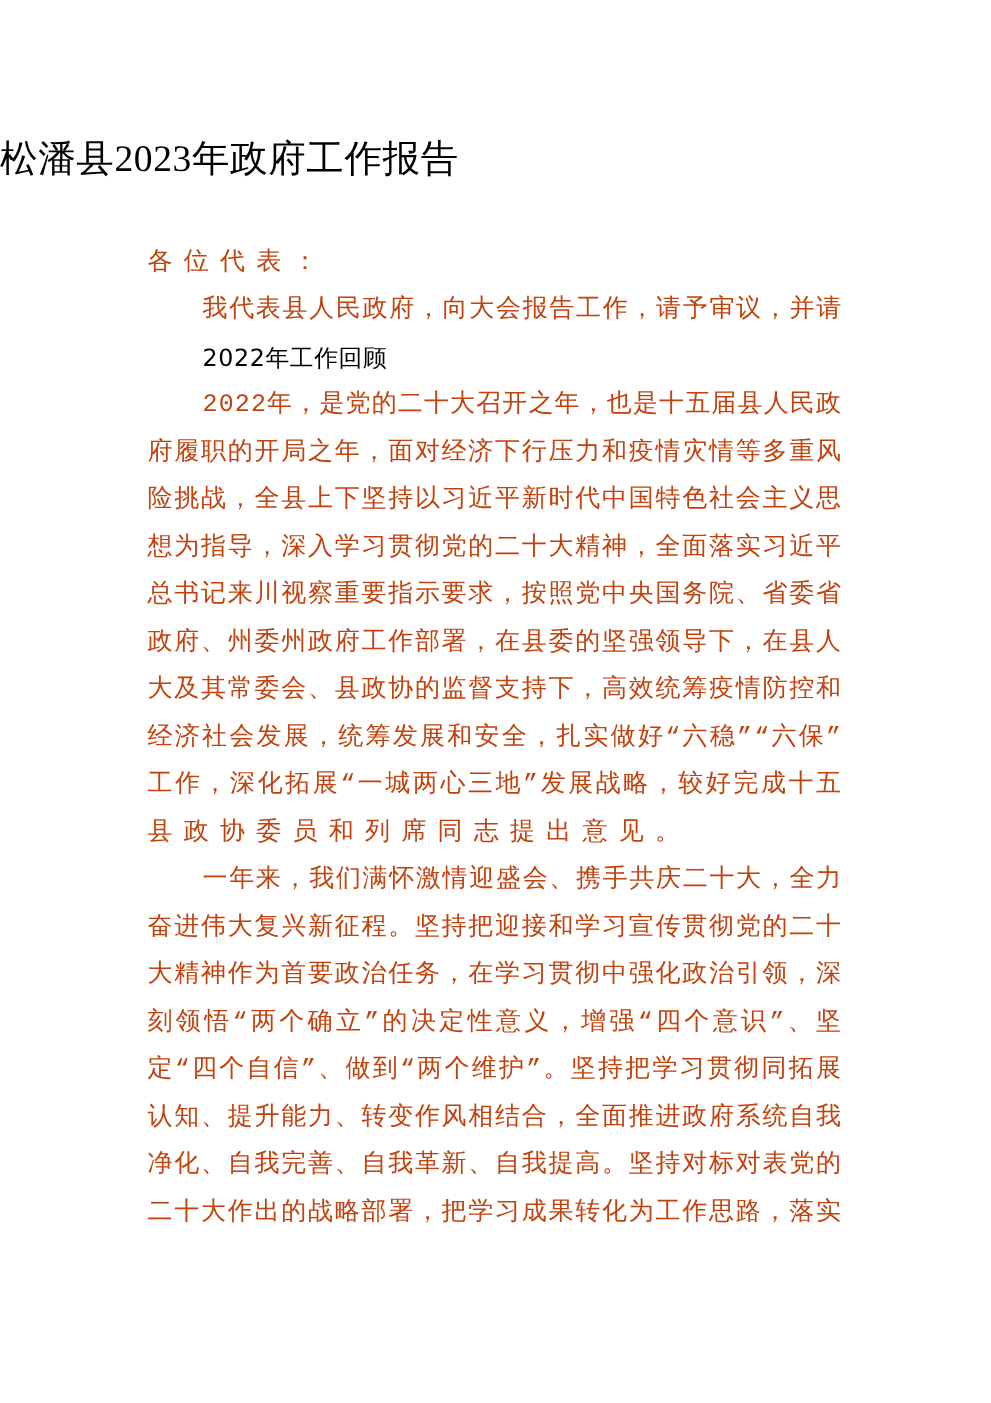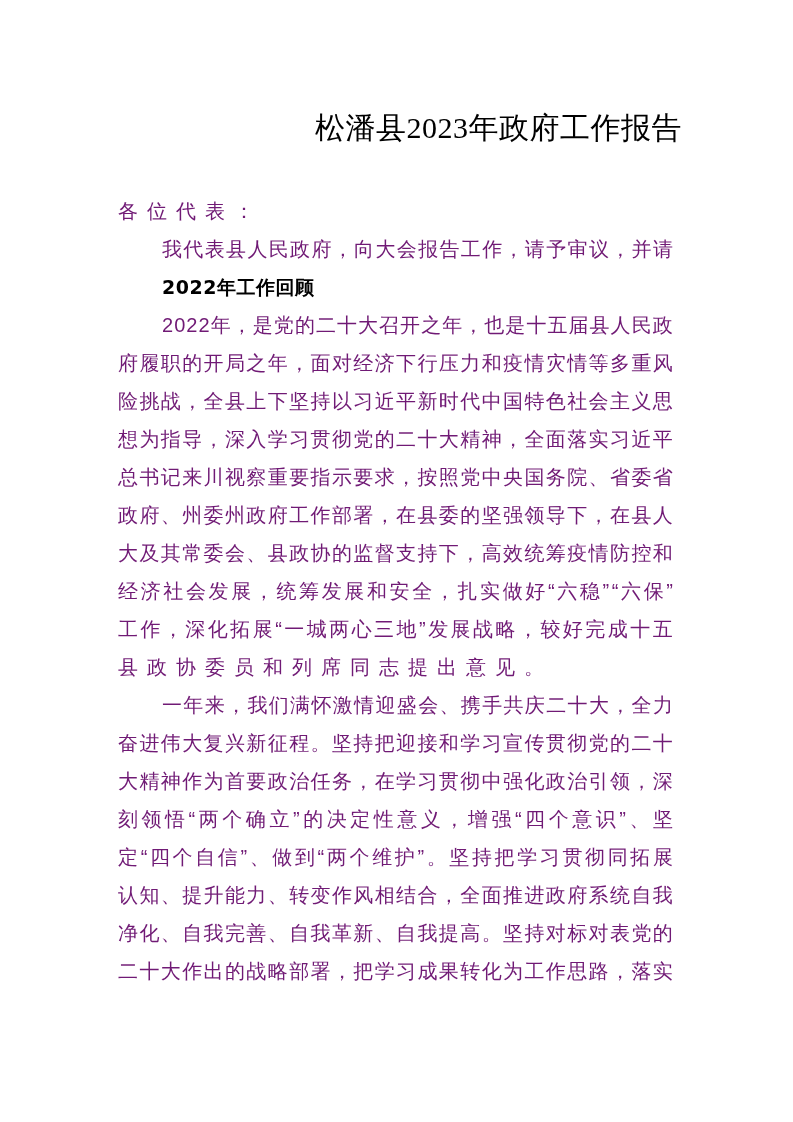--- a/index.html
+++ b/index.html
@@ -20,60 +20,60 @@
       left: 0; top: 0;
       width: 793px;
       height: 1122px;
       background: #ffffff;
     }
     .title {
       position: absolute;
       top: 108px;
       left: 0;
       width: 682px;
-      text-align: right;
+      text-align: left;
       font-family: "Liberation Serif", "DejaVu Serif", serif;
       font-size: 30px;
       line-height: 40px;
       letter-spacing: 0.5px;
       color: #000;
     }
     .body {
       position: absolute;
       left: 118px;
       top: 192px;
       width: 555px;
     }
     .line {
       display: block;
       height: 38px;
       line-height: 38px;
       font-size: 20px;
       white-space: nowrap;
       text-align: justify;
       text-align-last: justify;
-      font-family: Liberation Sans, sans-serif;
+      font-family: Liberation Mono, monospace;
       font-weight: 300;
-      color: #701a75;
+      color: #c2410c;
     }
     .line.last {
       text-align-last: left;
       letter-spacing: 9px;
     }
     .line.indent {
       padding-left: 44px;
     }
     .line.salutation {
       text-align-last: left;
       letter-spacing: 9px;
     }
     .line.heading {
       text-align-last: left;
       font-family: "DejaVu Sans", "Liberation Sans", sans-serif;
-      font-weight: bold;
+      font-weight: normal;
       font-size: 19px;
       letter-spacing: 0.5px;
       color: #000;
     }
   </style>
 </head>
 <body>
 
 <div class="page">
 

